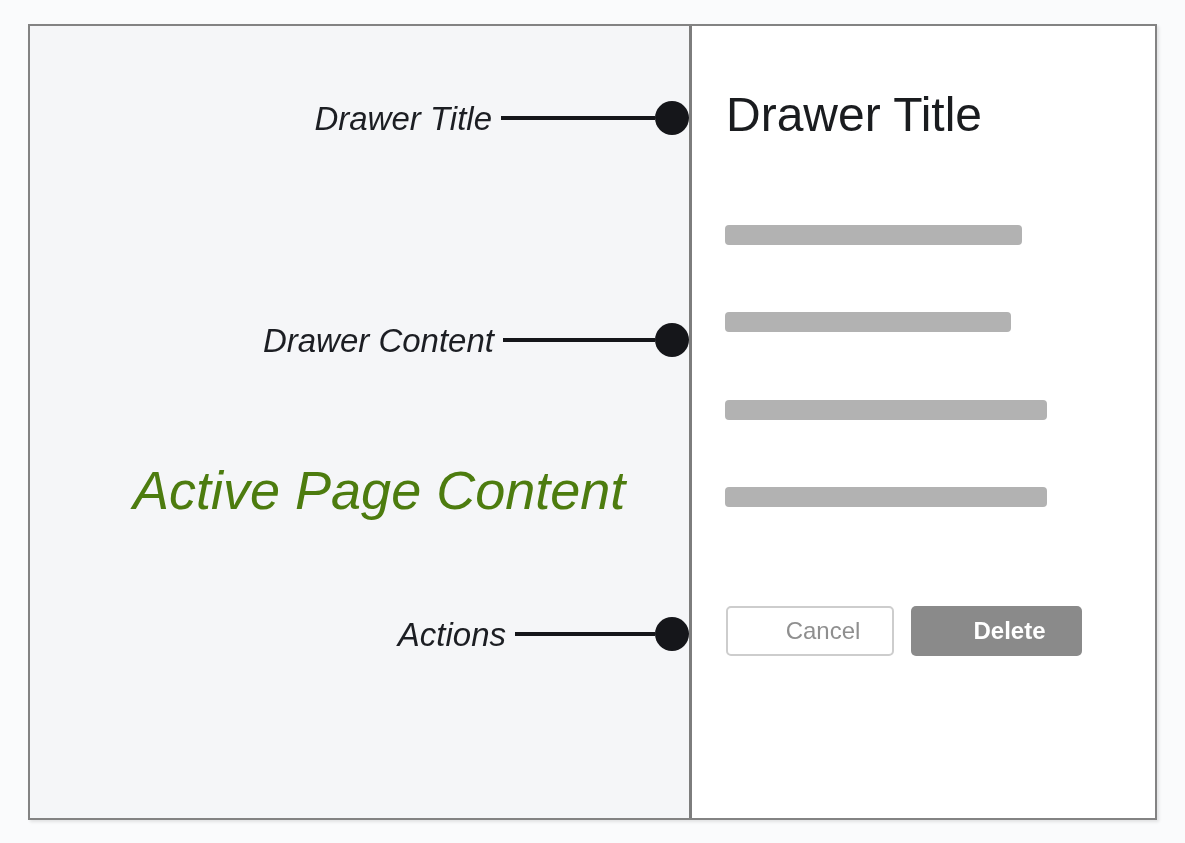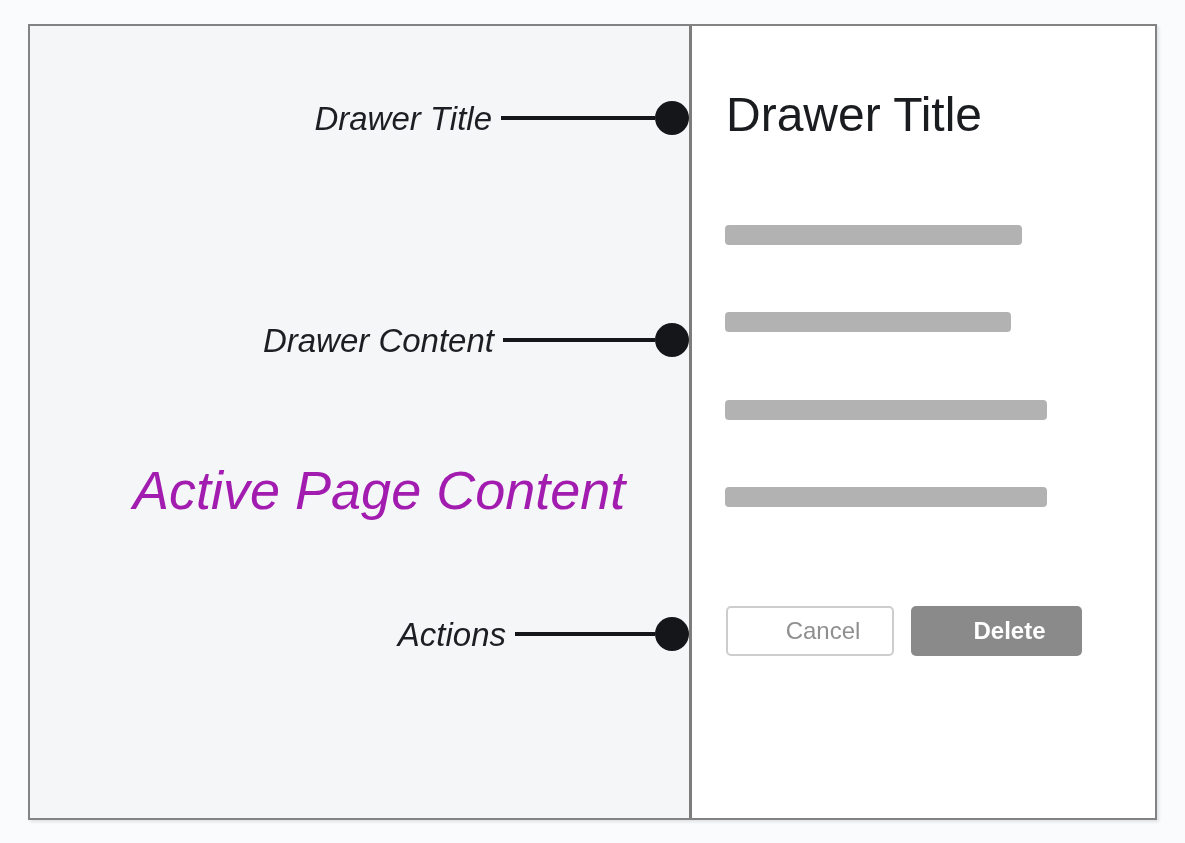--- a/index.html
+++ b/index.html
@@ -71,21 +71,21 @@
   .callout-3 { top: 590px; }
   .callout-3 .callout-line { width: 140px; }
 
   .active-page-label {
     position: absolute;
     left: 103px;
     top: 432px;
     font-style: italic;
     font-size: 54px;
     line-height: 1.2;
-    color: #a21caf;
+    color: #4d7c0f;
     white-space: nowrap;
   }
 
   
   .drawer-title {
     position: absolute;
     left: 34px;
     top: 60px;
     font-size: 48px;
     line-height: 1.2;

